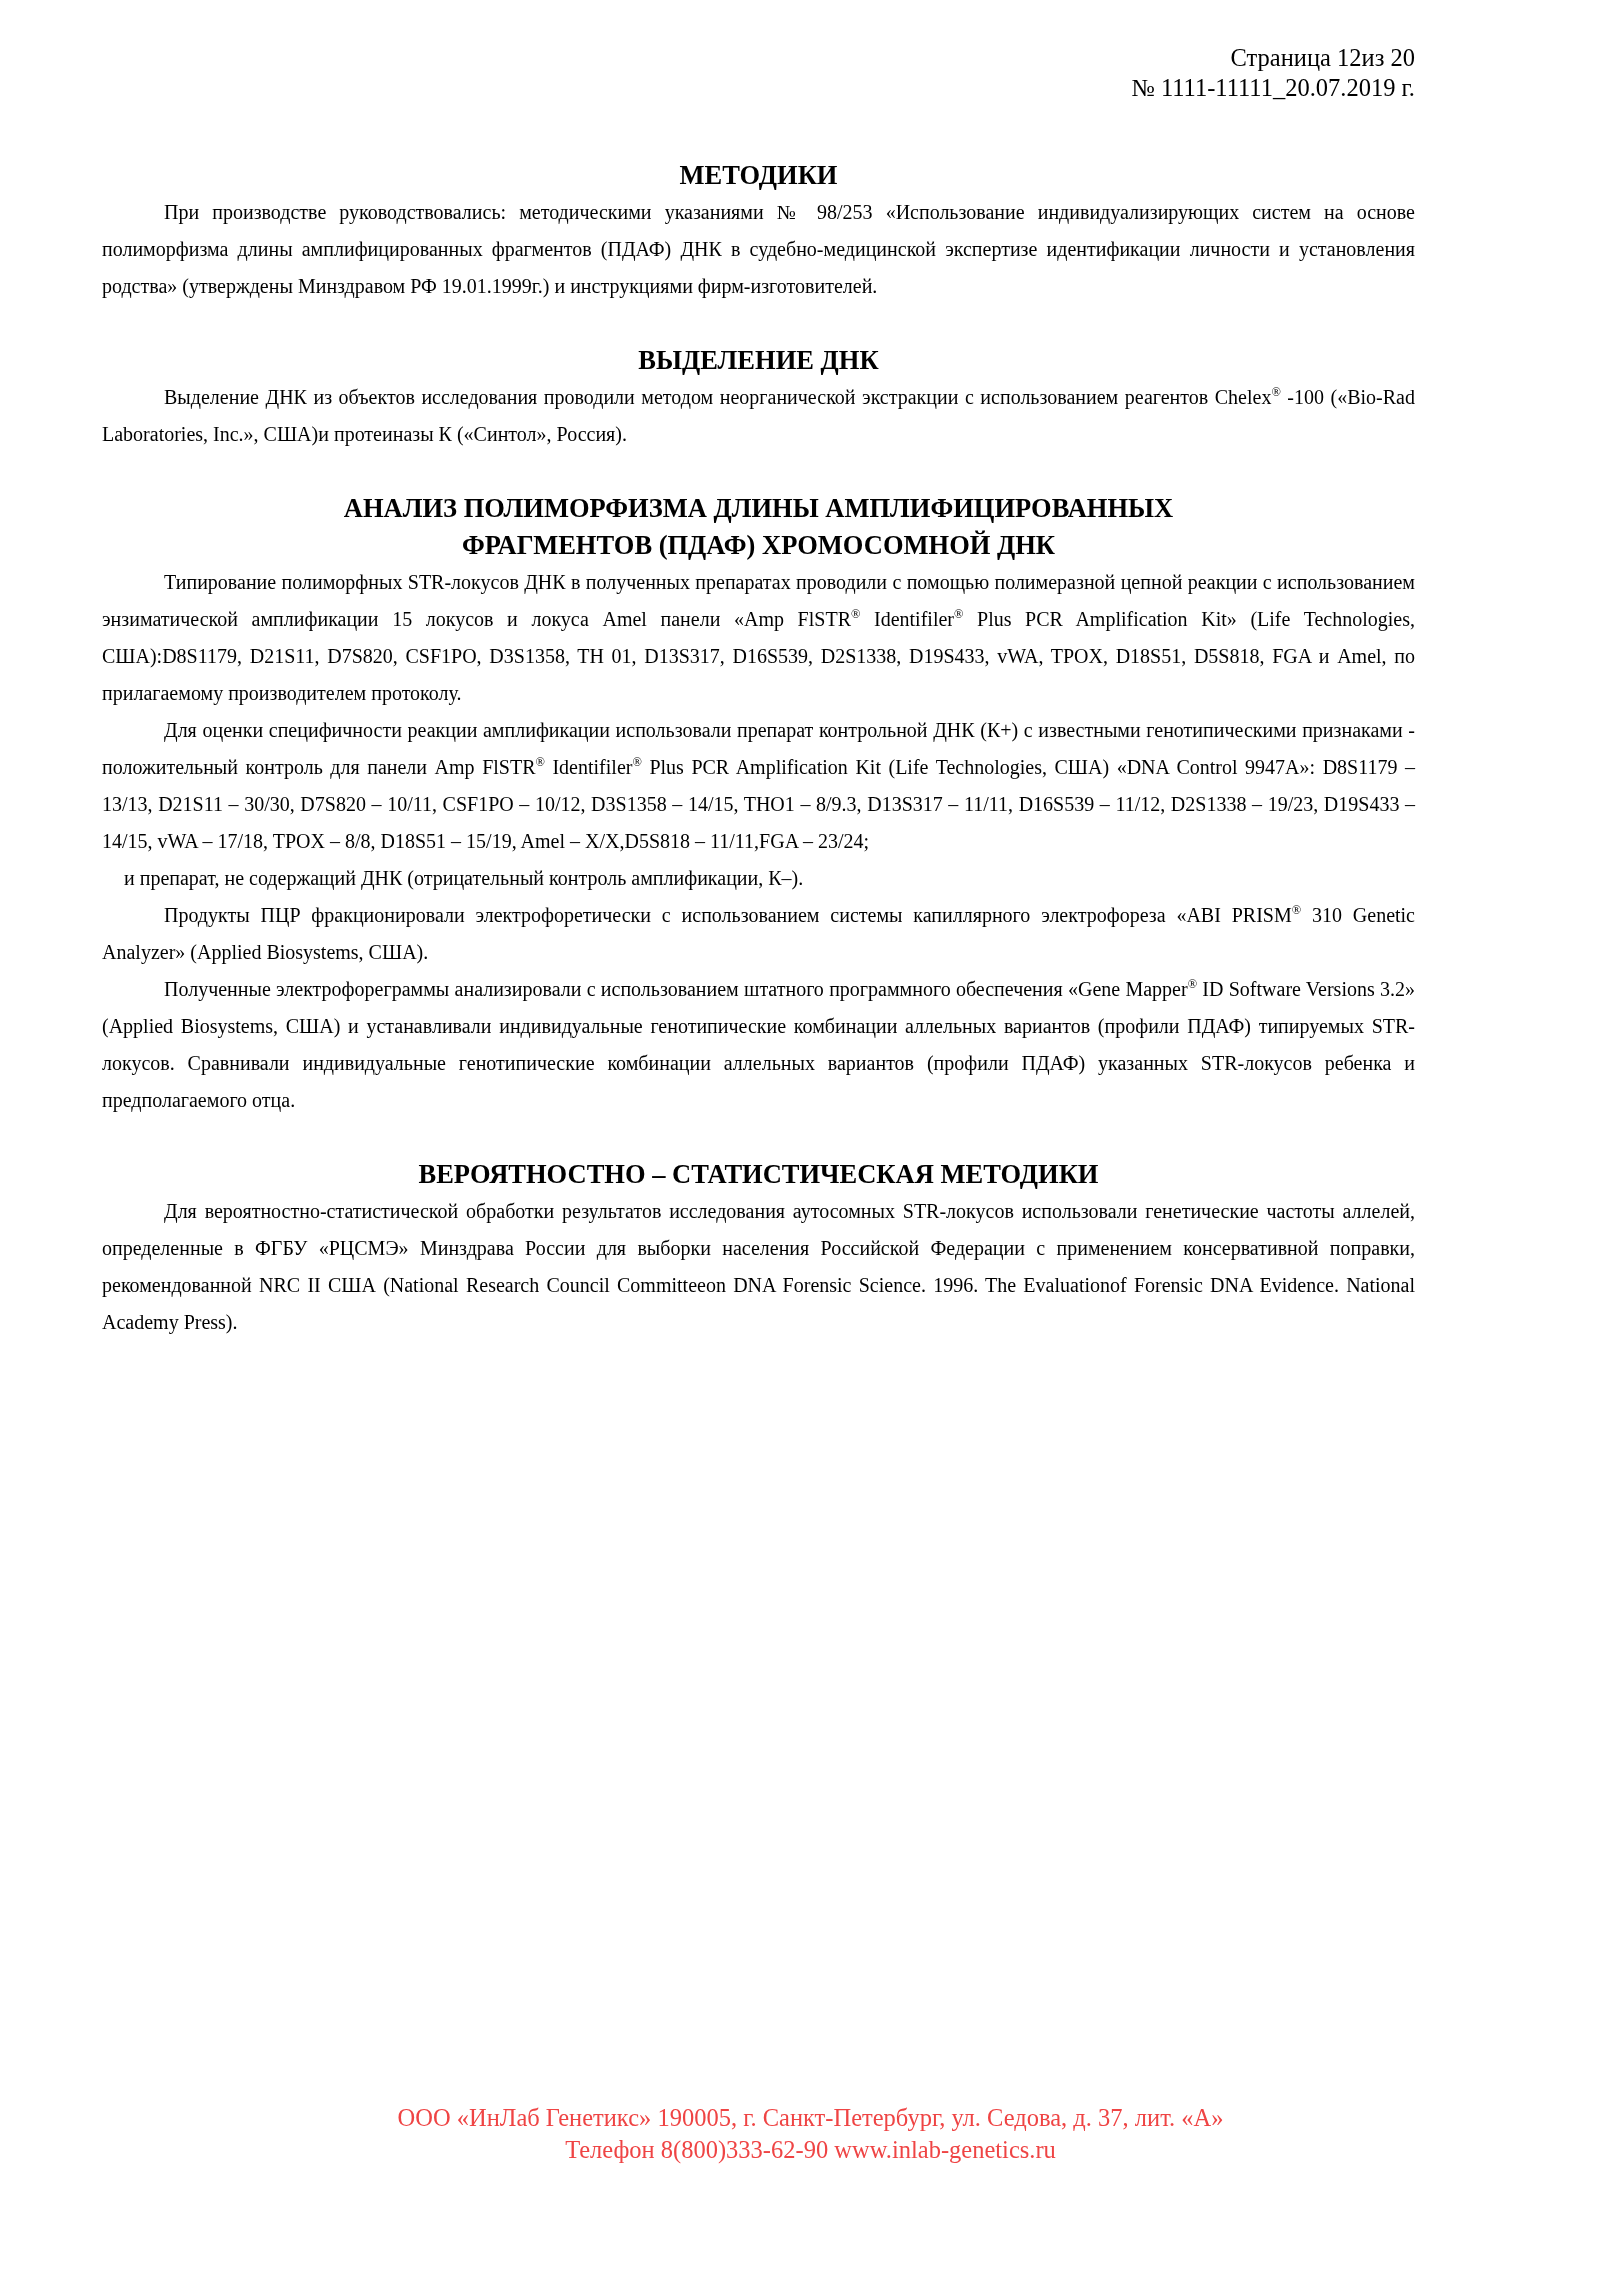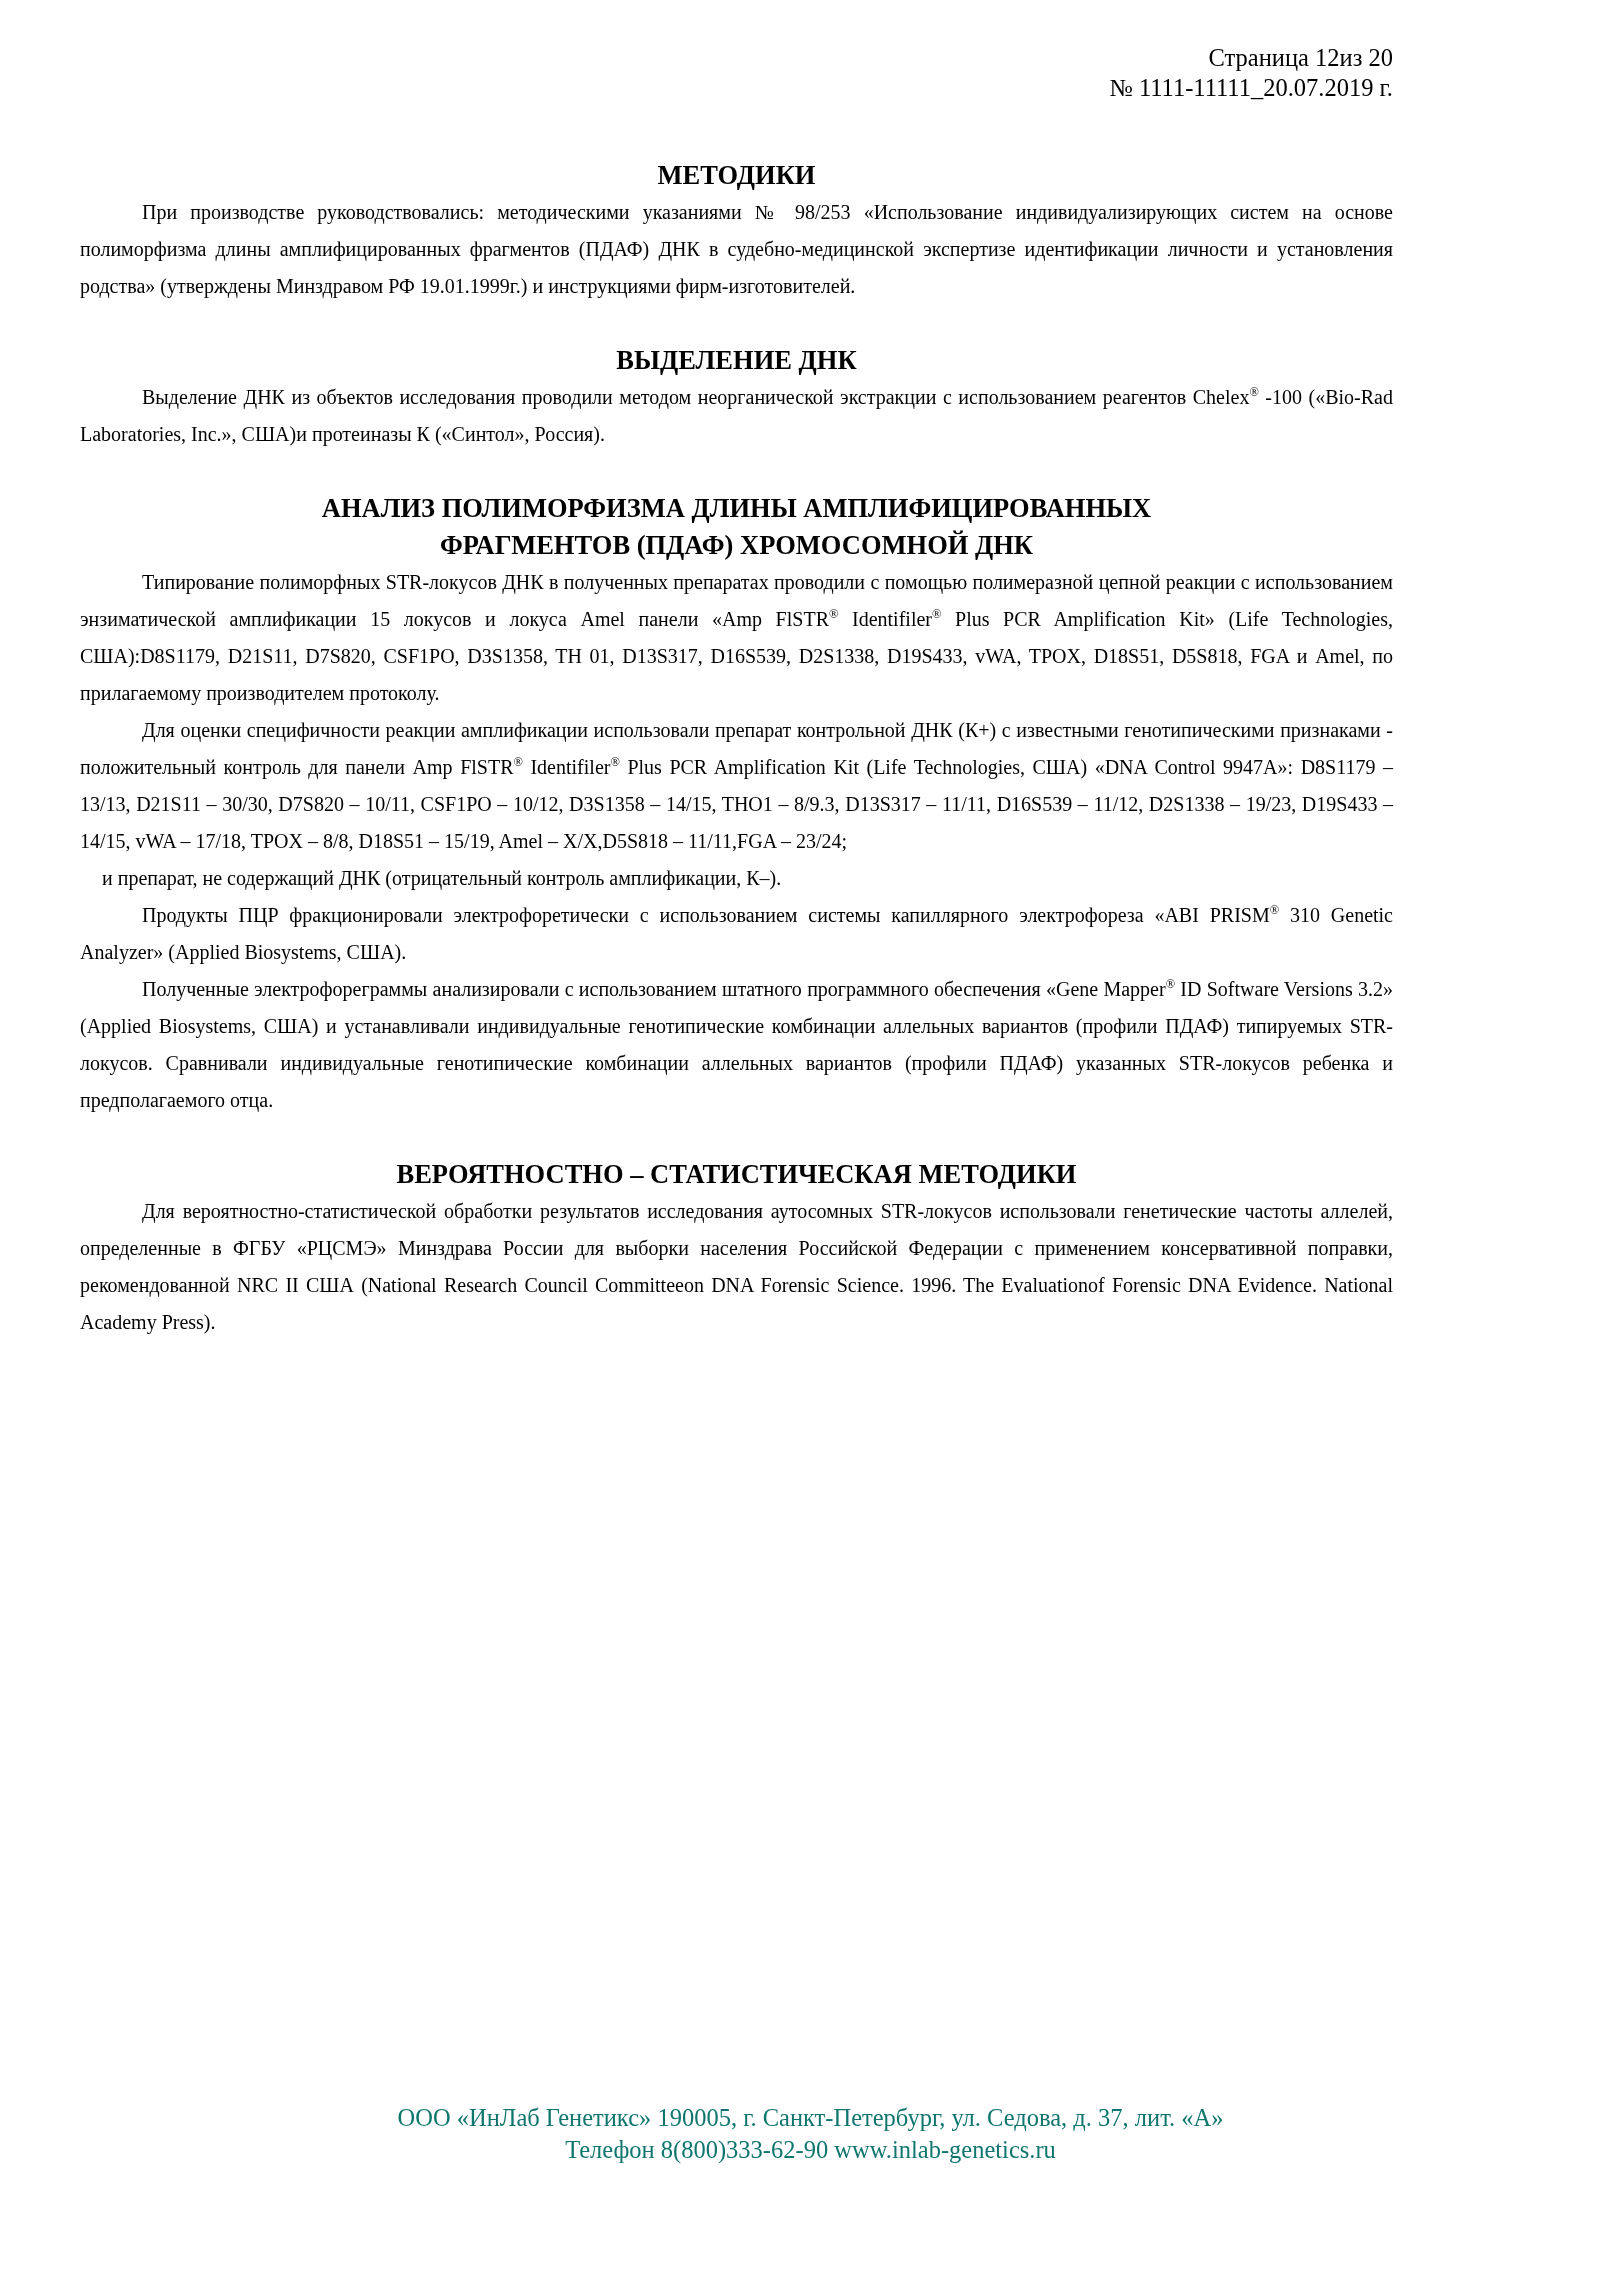--- a/index.html
+++ b/index.html
@@ -10,21 +10,21 @@
   .page {
     position: relative;
     width: 1621px;
     height: 2293px;
     background: #ffffff;
     color: #000000;
     font-family: "Liberation Serif", "DejaVu Serif", serif;
     overflow: hidden;
   }
   .content {
-    padding: 43px 154px 0 80px;
+    padding: 43px 154px 0 102px;
     width: 1313px;
   }
   .doc-header {
     text-align: right;
     font-size: 24.5px;
     line-height: 30px;
   }
   .section-title {
     font-size: 26.5px;
     font-weight: bold;
@@ -86,18 +86,18 @@
     <p class="para">Для оценки специфичности реакции амплификации использовали препарат контрольной ДНК (К+) с известными генотипическими признаками - положительный контроль для панели Amp FlSTR<sup class="reg">®</sup> Identifiler<sup class="reg">®</sup> Plus PCR Amplification Kit (Life Technologies, США) «DNA Control 9947A»: D8S1179 – 13/13, D21S11 – 30/30, D7S820 – 10/11, CSF1PO – 10/12, D3S1358 – 14/15, THO1 – 8/9.3, D13S317 – 11/11, D16S539 – 11/12, D2S1338 – 19/23, D19S433 – 14/15, vWA – 17/18, TPOX – 8/8, D18S51 – 15/19, Amel – X/X,D5S818 – 11/11,FGA – 23/24;</p>
     <p class="para no-indent">и препарат, не содержащий ДНК (отрицательный контроль амплификации, К–).</p>
     <p class="para">Продукты ПЦР фракционировали электрофоретически с использованием системы капиллярного электрофореза «ABI PRISM<sup class="reg">®</sup> 310 Genetic Analyzer» (Applied Biosystems, США).</p>
     <p class="para">Полученные электрофореграммы анализировали с использованием штатного программного обеспечения «Gene Mapper<sup class="reg">®</sup> ID Software Versions 3.2» (Applied Biosystems, США) и устанавливали индивидуальные генотипические комбинации аллельных вариантов (профили ПДАФ) типируемых STR-локусов. Сравнивали индивидуальные генотипические комбинации аллельных вариантов (профили ПДАФ) указанных STR-локусов ребенка и предполагаемого отца.</p>
 
     <h2 class="section-title">ВЕРОЯТНОСТНО – СТАТИСТИЧЕСКАЯ МЕТОДИКИ</h2>
     <p class="para">Для вероятностно-статистической обработки результатов исследования аутосомных STR-локусов использовали генетические частоты аллелей, определенные в ФГБУ «РЦСМЭ» Минздрава России для выборки населения Российской Федерации с применением консервативной поправки, рекомендованной NRC II США (National Research Council Committeeon DNA Forensic Science. 1996. The Evaluationof Forensic DNA Evidence. National Academy Press).</p>
 
   </div>
 
-  <div class="doc-footer" style="color: #0f766e;">
+  <div class="doc-footer" style="color: #ef4444;">
     <div>ООО «ИнЛаб Генетикс» 190005, г. Санкт-Петербург, ул. Седова, д. 37, лит. «А»</div>
     <div>Телефон 8(800)333-62-90 www.inlab-genetics.ru</div>
   </div>
 </div>
 
 
 </body></html>

